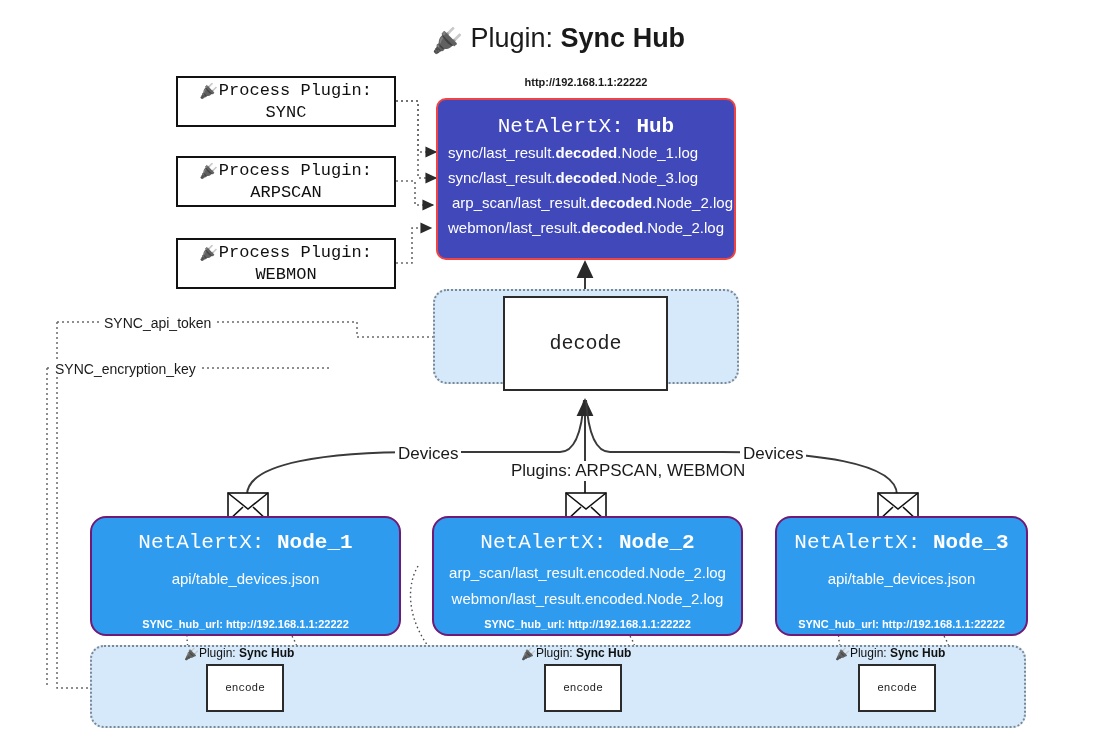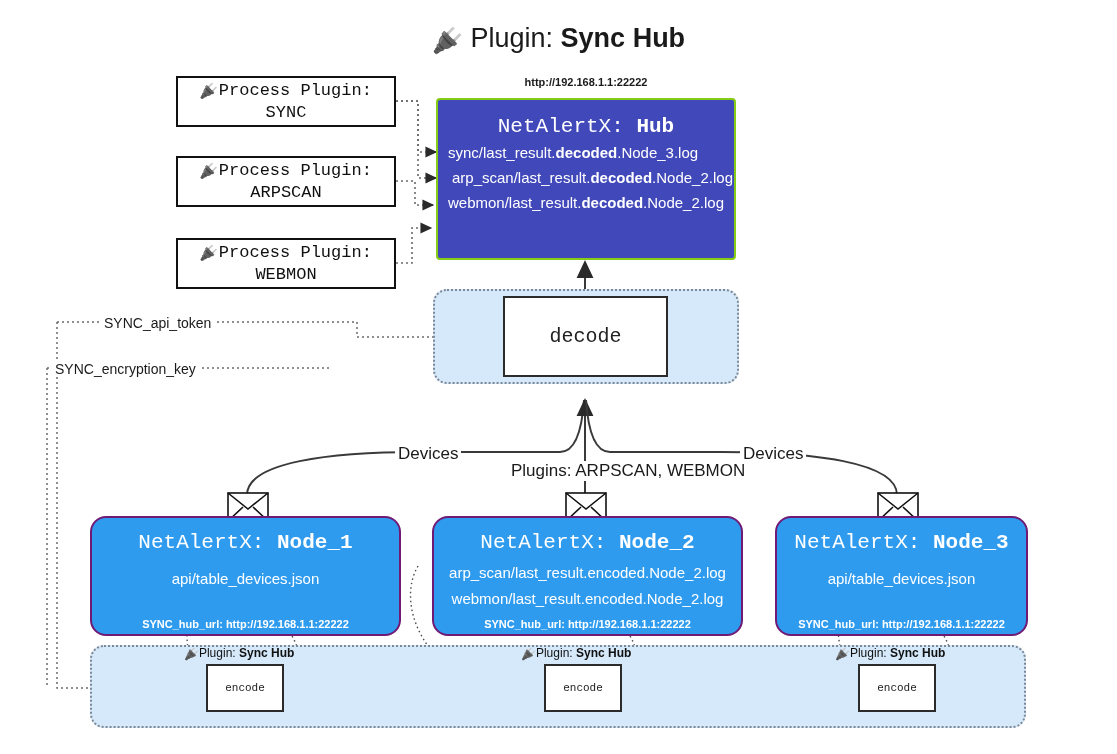--- a/index.html
+++ b/index.html
@@ -19,22 +19,22 @@
   .procbox{position:absolute;box-sizing:border-box;background:#ffffff;
            border:2px solid #111;font-family:"Liberation Mono","DejaVu Sans Mono",monospace;
            font-size:17px;line-height:22px;color:#101010;
            display:flex;flex-direction:column;align-items:center;justify-content:center;}
   .procbox .l1{white-space:nowrap;}
   .procbox .l2{white-space:nowrap;}
   .procbox .pl{display:inline-block;transform:scaleX(-1);font-size:15px;vertical-align:-1px;
                font-family:"DejaVu Sans",sans-serif;}
 
   
-  #hub{position:absolute;box-sizing:border-box;background:#4148b9;border:2px solid #84cc16;
-       border-radius:4px;color:#ffffff;}
+  #hub{position:absolute;box-sizing:border-box;background:#4148b9;border:2px solid #ef4444;
+       border-radius:10px;color:#ffffff;}
   #hub .hubtitle{text-align:center;font-family:"Liberation Mono","DejaVu Sans Mono",monospace;
                  font-size:21px;line-height:26px;margin-top:14px;white-space:nowrap;}
   #hub .hubtitle b{font-weight:700;}
   #hub .logline{font-size:15px;line-height:25px;white-space:nowrap;padding-left:10px;}
   #hub .logline b{font-weight:700;}
   #huburl{position:absolute;text-align:center;font-size:11px;font-weight:700;color:#1a1a1a;
           white-space:nowrap;}
 
   
   .bluebox{position:absolute;box-sizing:border-box;background:#d6e9fb;
@@ -165,32 +165,35 @@
     <div class="l2">WEBMON</div>
   </div>
 
   <div id="huburl" style="left:436px;top:76px;width:300px;">http://192.168.1.1:22222</div>
 
   <div id="hub" style="left:436px;top:98px;width:300px;height:162px;">
     <div class="hubtitle">
       <span>NetAlertX:</span> <b>Hub</b>
     </div>
     <div class="logline">
+      <span>sync/last_result.</span><b>decoded</b><span>.Node_1.log</span>
+    </div>
+    <div class="logline">
       <span>sync/last_result.</span><b>decoded</b><span>.Node_3.log</span>
     </div>
     <div class="logline" style="padding-left:14px;">
       <span>arp_scan/last_result.</span><b>decoded</b><span>.Node_2.log</span>
     </div>
     <div class="logline" style="padding-left:10px;">
       <span>webmon/last_result.</span><b>decoded</b><span>.Node_2.log</span>
     </div>
   </div>
 
   <div class="bluebox" style="left:433px;top:289px;width:306px;height:95px;"></div>
-  <div class="whitebox" style="left:503px;top:296px;width:165px;height:81px;font-size:20px;">decode</div>
+  <div class="whitebox" style="left:503px;top:296px;width:165px;height:95px;font-size:20px;">decode</div>
 
   <div class="flabel" style="left:101px;top:315px;font-size:14px;text-align:center;">SYNC_api_token</div>
   <div class="flabel" style="left:52px;top:361px;font-size:14px;">SYNC_encryption_key</div>
 
   <div class="flabel" style="left:395px;top:444px;">Devices</div>
   <div class="flabel" style="left:740px;top:444px;">Devices</div>
   <div class="flabel" style="left:508px;top:461px;">Plugins: ARPSCAN, WEBMON</div>
 
   <div class="node" style="left:90px;top:516px;width:311px;height:120px;">
     <div class="ntitle">

